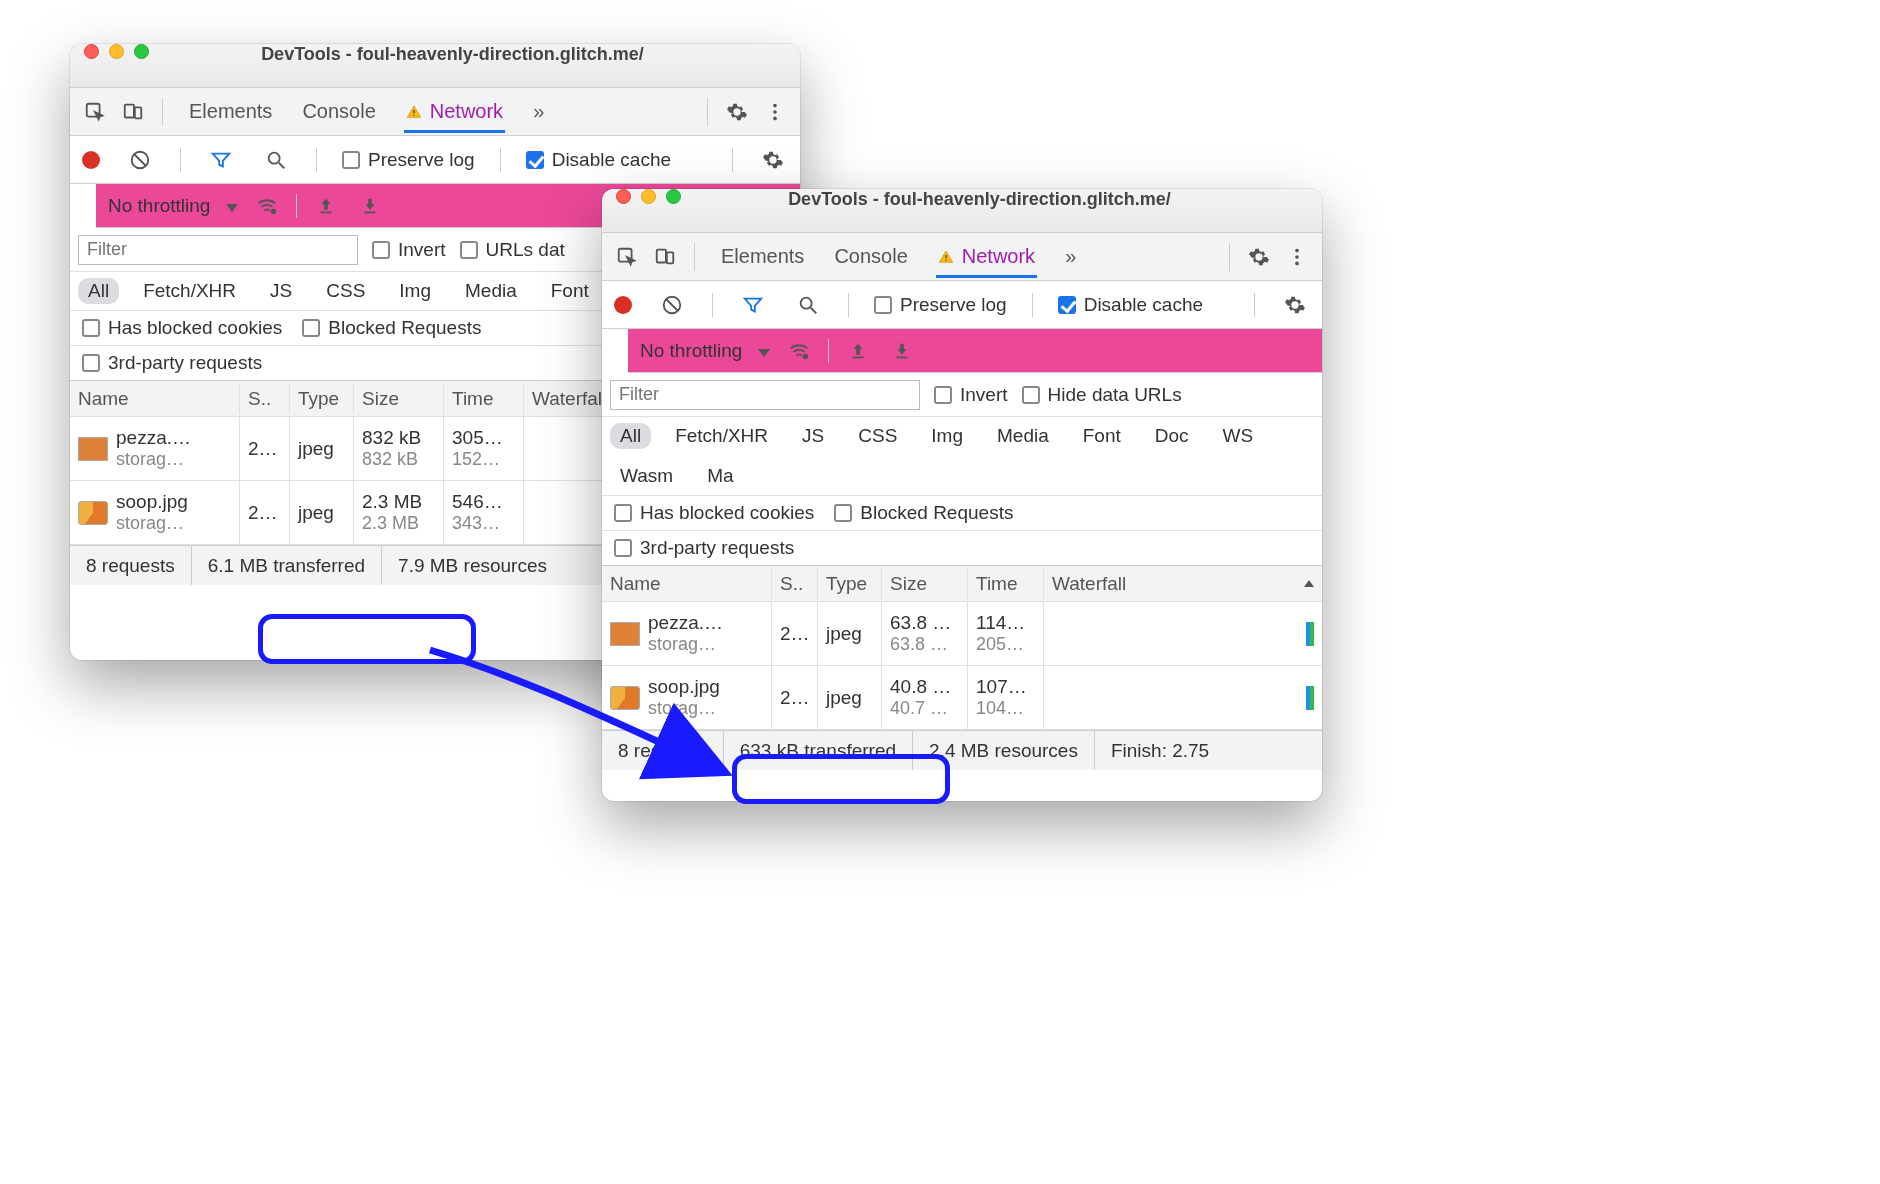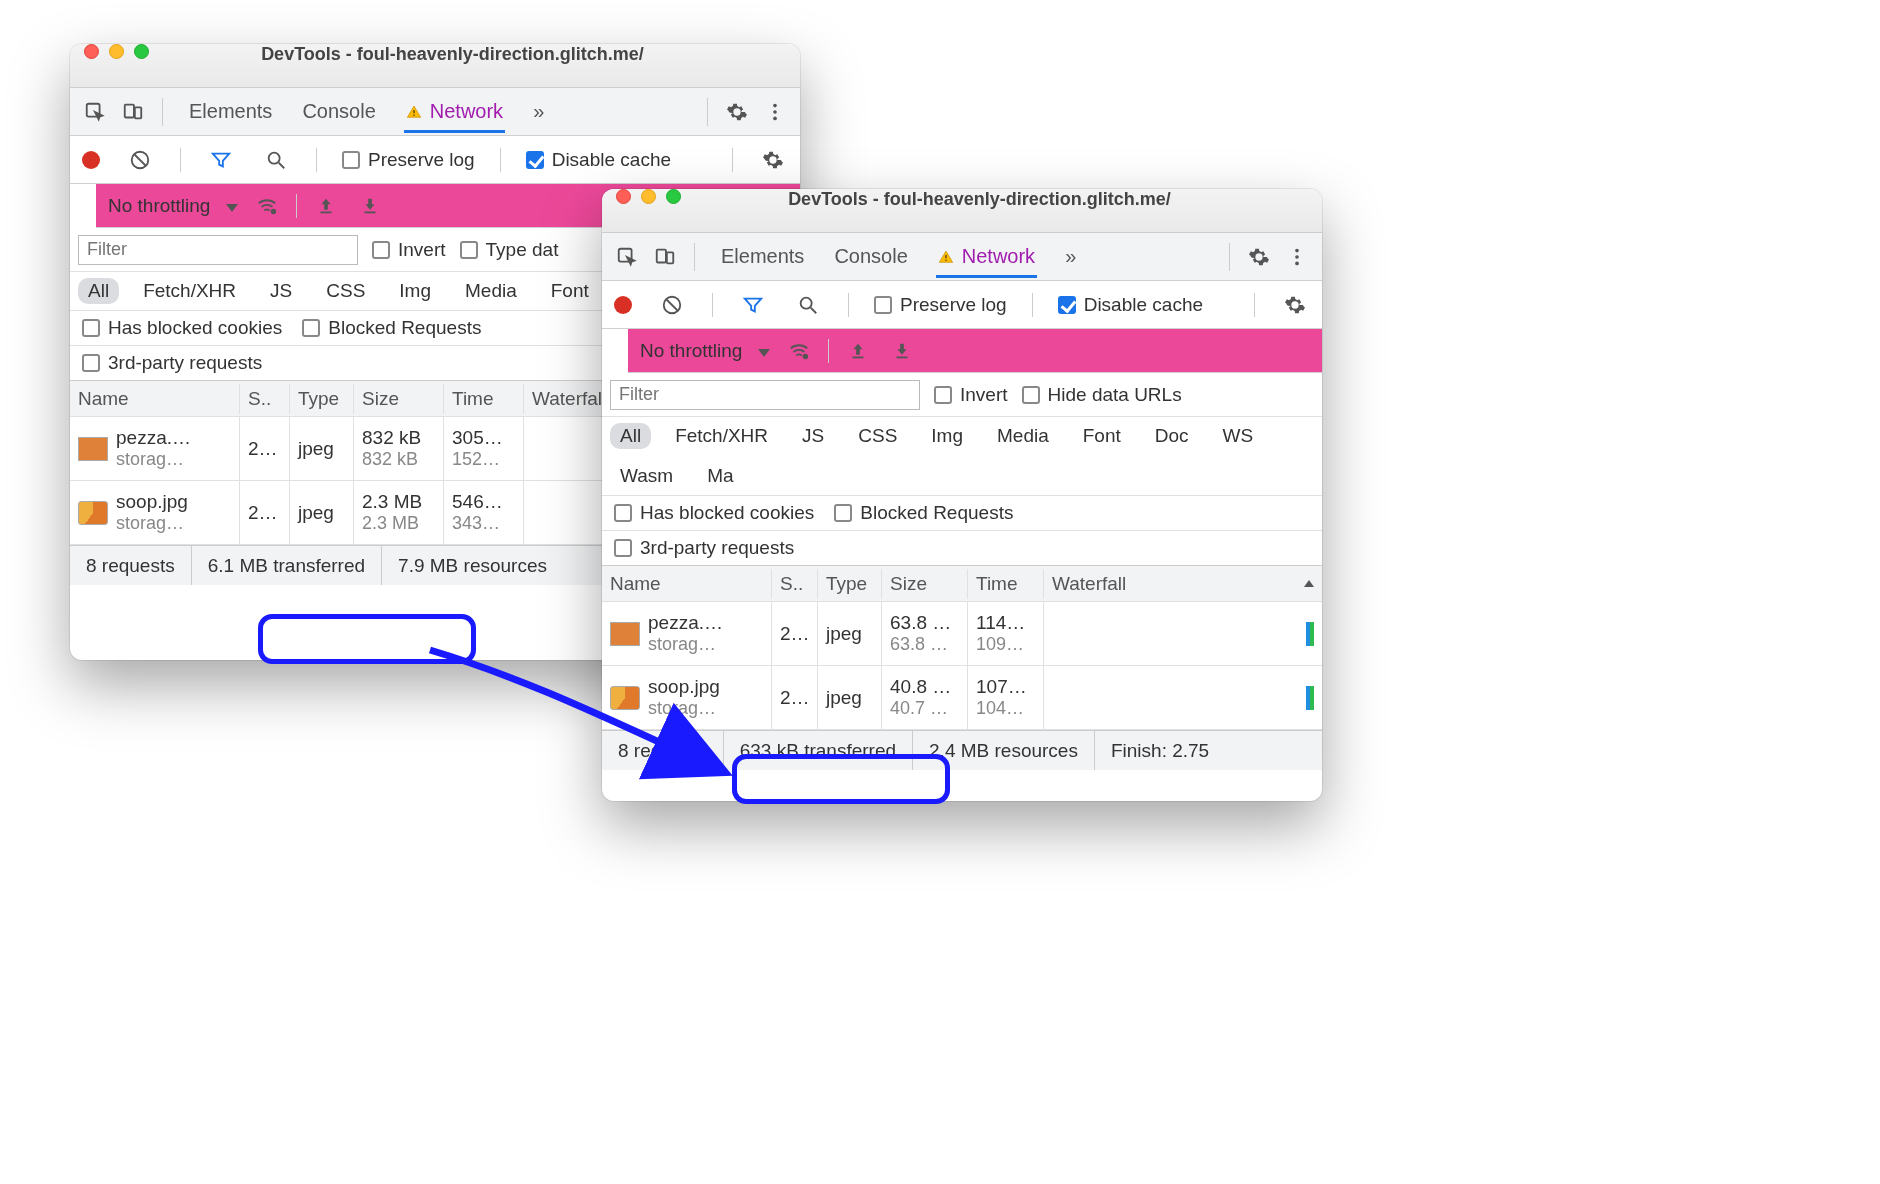--- a/index.html
+++ b/index.html
@@ -209,21 +209,21 @@
   </div>
 
   <div class="filter-row">
     <input class="filter-input" placeholder="Filter" style="">
     <label class="chk">
         <span class="cb"></span>
         <span>Invert</span>
       </label>
     <label class="chk">
         <span class="cb"></span>
-        <span>Type dat</span>
+        <span>URLs dat</span>
       </label>
   </div>
 
   <div class="type-row">
     <span class="type-pill sel">All</span>
     <span class="type-pill">Fetch/XHR</span>
     <span class="type-pill">JS</span>
     <span class="type-pill">CSS</span>
     <span class="type-pill">Img</span>
     <span class="type-pill">Media</span>
@@ -495,21 +495,21 @@
           </div>
         </div>
       <div class="td" style="width:46px">2…</div>
       <div class="td" style="width:64px">jpeg</div>
       <div class="td" style="width:86px">
           <div>63.8 …</div>
           <div class="sub">63.8 …</div>
         </div>
       <div class="td" style="width:76px">
           <div>114…</div>
-          <div class="sub">109…</div>
+          <div class="sub">205…</div>
         </div>
       <div class="td" style="flex:1;border-right:none;align-items:flex-end;">
           <span class="wf-bar"></span>
         </div>
     </div>
     <div class="trow">
       <div class="td" style="width:170px">
           <div class="namecell">
             <span class="thumb soup"></span>
             <div>

